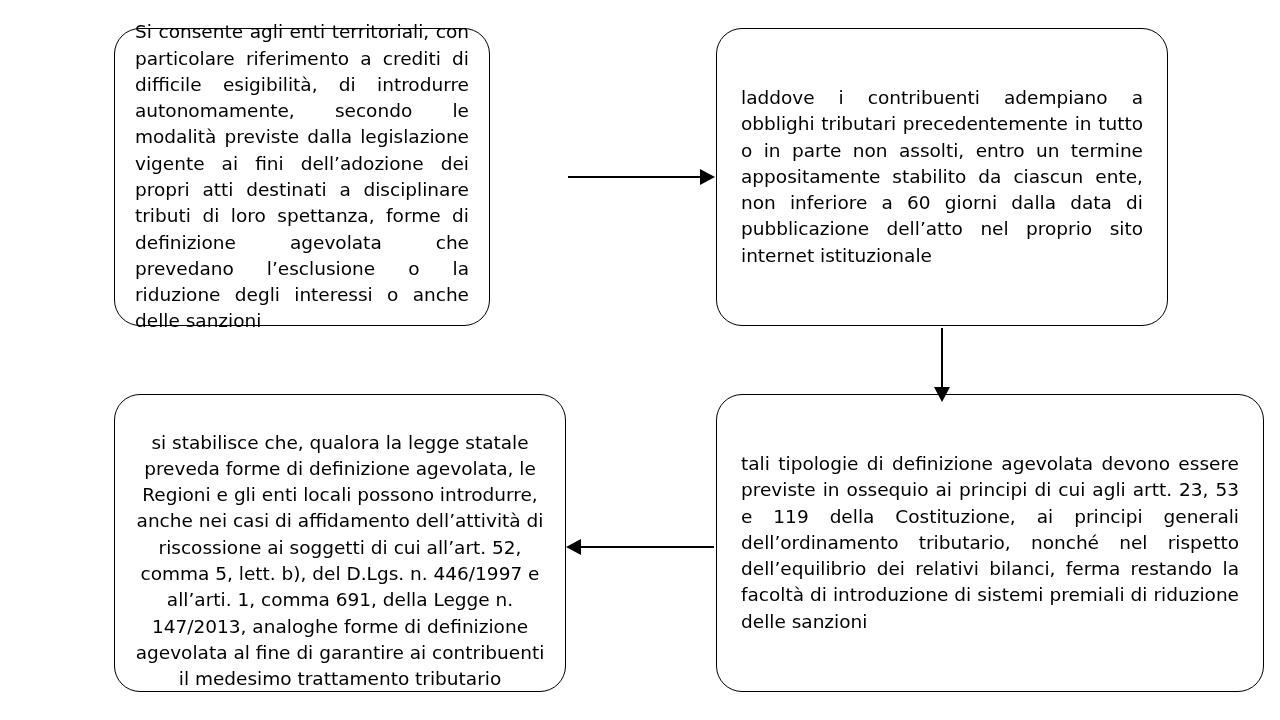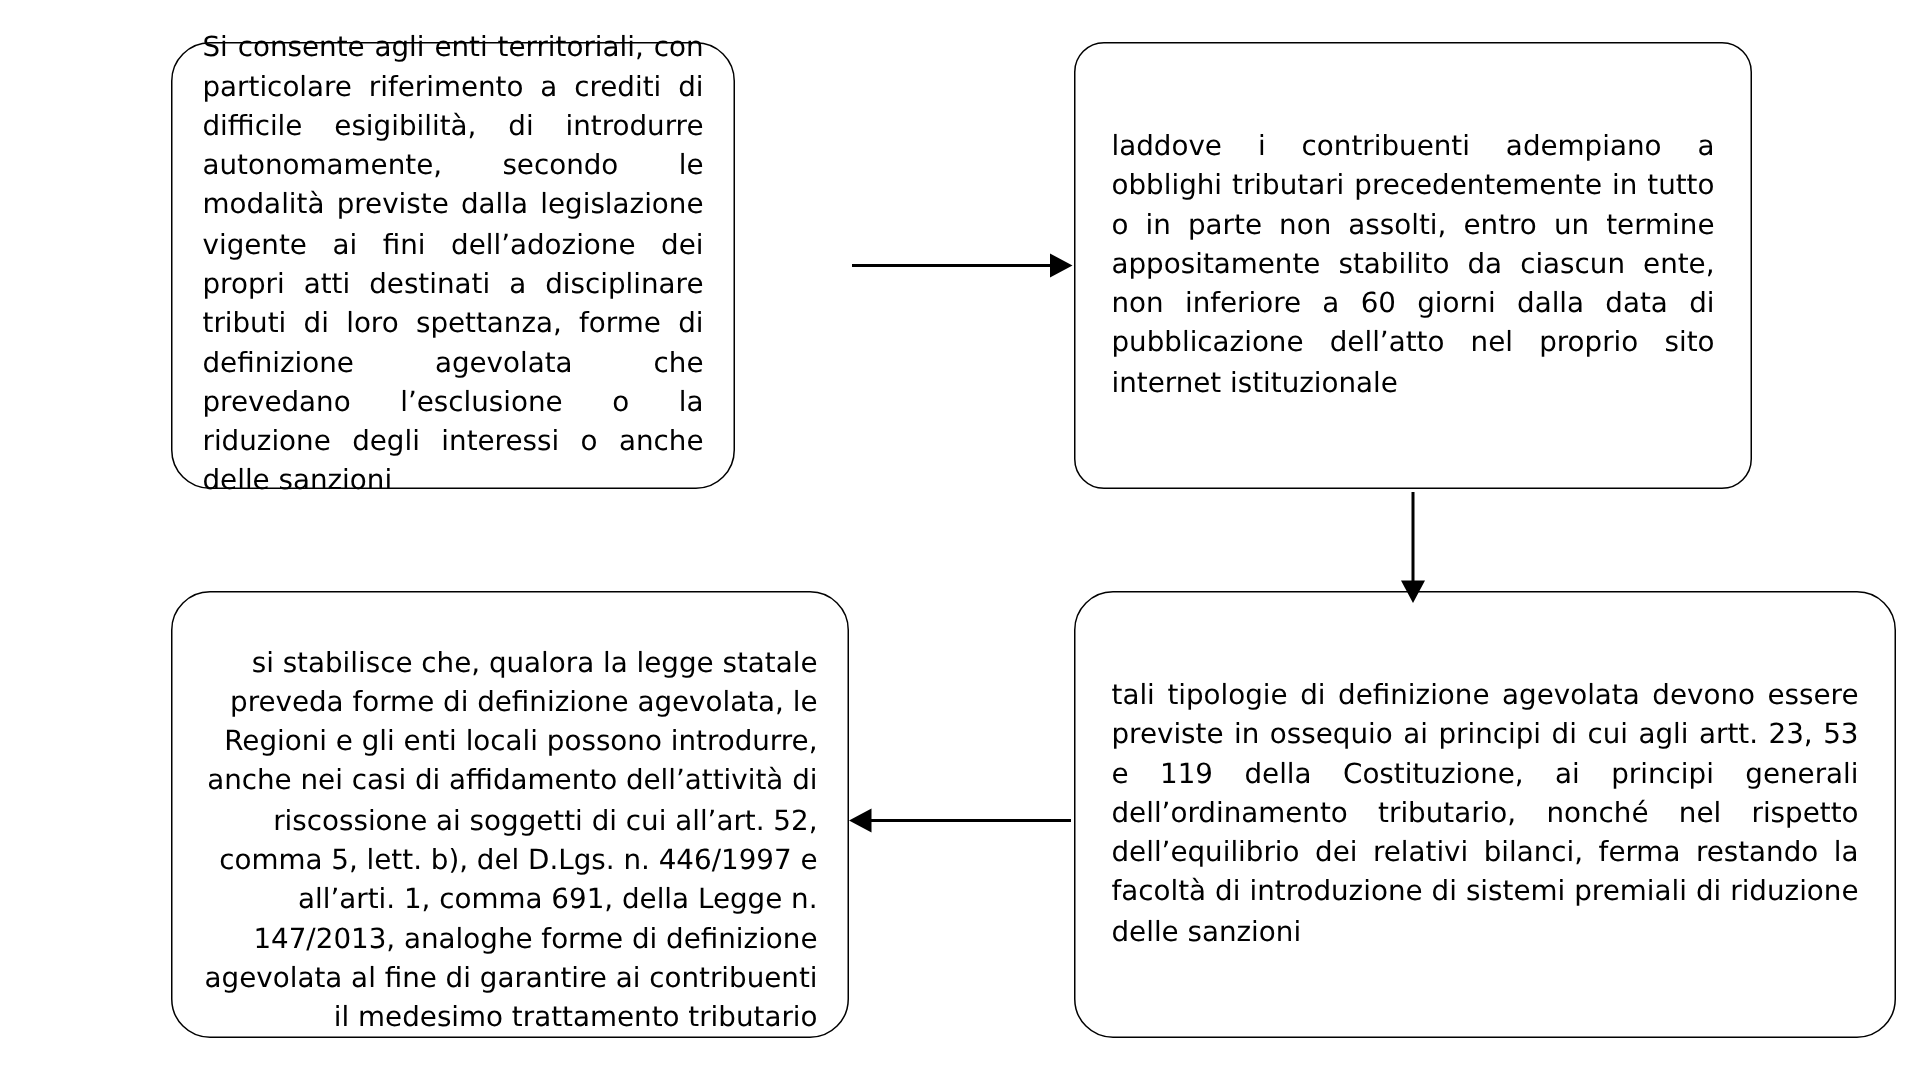--- a/index.html
+++ b/index.html
@@ -46,37 +46,36 @@
     top: 28px;
     width: 376px;
     height: 298px;
   }
   #node-top-left .text { padding: 0 20px; }
   #node-top-right {
     left: 716px;
     top: 28px;
     width: 452px;
     height: 298px;
-    border-radius: 20px;
   }
   #node-top-right .text { padding: 0 24px; }
   #node-bottom-right {
     left: 716px;
     top: 394px;
     width: 548px;
     height: 298px;
   }
   #node-bottom-right .text { padding: 0 24px; }
   #node-bottom-left {
     left: 114px;
     top: 394px;
     width: 452px;
     height: 298px;
   }
-  #node-bottom-left .text { padding: 0 20px; text-align: right; margin-top: 36px; }
+  #node-bottom-left .text { padding: 0 20px; text-align: center; margin-top: 36px; }
 
   
   .arrow {
     position: absolute;
   }
   .arrow-h {
     height: 2px;
     background: #000000;
   }
   .arrow-v {

